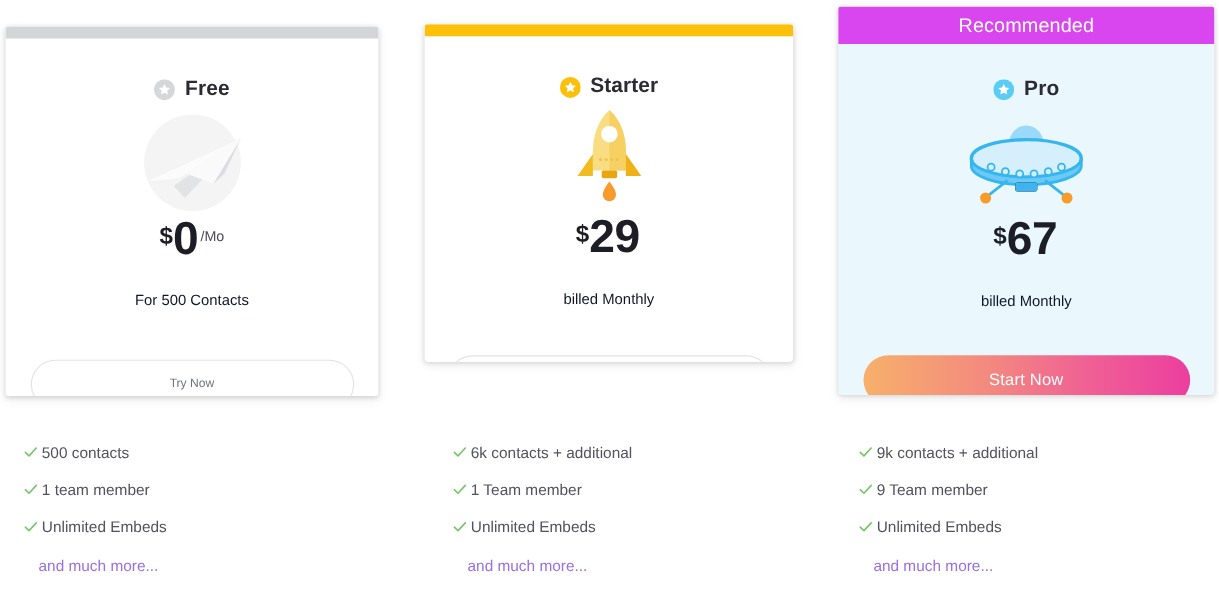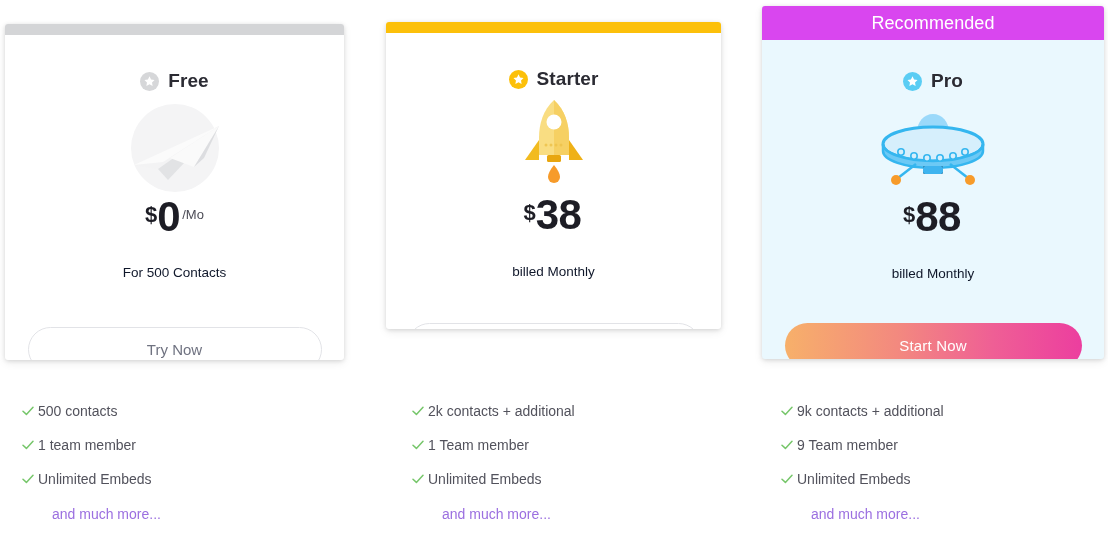--- a/index.html
+++ b/index.html
@@ -163,21 +163,21 @@
   .card-free .billing-note { margin-top: 27px; }
 
   
   .cta {
     display: block;
     box-sizing: border-box;
     margin-top: 47px;
     width: 294px;
     height: 45px;
     border-radius: 24px;
-    font-size: 15px;
+    font-size: 11px;
     line-height: 43px;
     text-align: center;
     cursor: pointer;
     user-select: none;
   }
   .cta-ghost {
     border: 1px solid #e2e3e7;
     background: #ffffff;
     color: #6f7280;
   }
@@ -224,21 +224,21 @@
     flex: 0 0 auto;
     display: inline-flex;
     align-items: center;
     justify-content: center;
   }
   .check-icon svg { display: block; }
 
   .more-link {
     display: inline-block;
     margin-top: 10px;
-    margin-left: 30px;
+    margin-left: 13px;
     font-size: 14px;
     color: #9b6fe0;
     cursor: pointer;
   }
 </style>
 </head>
 <body>
 
 <div class="pricing-root">
 
@@ -308,21 +308,21 @@
               <circle cx="30" cy="49" r="1.5"></circle>
                 <circle cx="35" cy="49" r="1.5"></circle>
               <circle cx="40" cy="49" r="1.5"></circle>
                 <circle cx="45" cy="49" r="1.5"></circle>
             </g>
           </svg>
         </div>
 
         <div class="price-row">
           <span class="price-currency">$</span>
-          <span class="price-amount">38</span>
+          <span class="price-amount">29</span>
           <span class="price-period"></span>
         </div>
 
         <div class="billing-note">billed Monthly</div>
 
         <div class="cta cta-ghost">Start Now</div>
       </div>
     </div>
 
     <div class="plan-card card-pro">
@@ -358,21 +358,21 @@
             <rect x="53" y="68" width="20" height="8" rx="2" fill="#3fb4ef"></rect>
             <path d="M46 66 L28 80" stroke="#35b6ef" stroke-width="2.5" fill="none"></path>
             <path d="M80 66 L98 80" stroke="#35b6ef" stroke-width="2.5" fill="none"></path>
             <circle cx="26" cy="82" r="5" fill="#f79b2a"></circle>
             <circle cx="100" cy="82" r="5" fill="#f79b2a"></circle>
           </svg>
         </div>
 
         <div class="price-row">
           <span class="price-currency">$</span>
-          <span class="price-amount">88</span>
+          <span class="price-amount">67</span>
           <span class="price-period"></span>
         </div>
 
         <div class="billing-note">billed Monthly</div>
 
         <div class="cta cta-gradient">Start Now</div>
       </div>
     </div>
   </div>
 
@@ -406,21 +406,21 @@
       <span class="more-link">and much more...</span>
     </div>
 
     <div class="feature-col col-starter">
       <div class="feature-item">
         <span class="check-icon">
           <svg width="12" height="12" viewBox="0 0 12 12">
               <path d="M1 6.2 L4.4 9.4 L11 2.3" stroke="#76c66a" stroke-width="1.5" fill="none" stroke-linecap="round" stroke-linejoin="round"></path>
             </svg>
         </span>
-        <span>2k contacts + additional</span>
+        <span>6k contacts + additional</span>
       </div>
       <div class="feature-item">
         <span class="check-icon">
           <svg width="12" height="12" viewBox="0 0 12 12">
               <path d="M1 6.2 L4.4 9.4 L11 2.3" stroke="#76c66a" stroke-width="1.5" fill="none" stroke-linecap="round" stroke-linejoin="round"></path>
             </svg>
         </span>
         <span>1 Team member</span>
       </div>
       <div class="feature-item">

